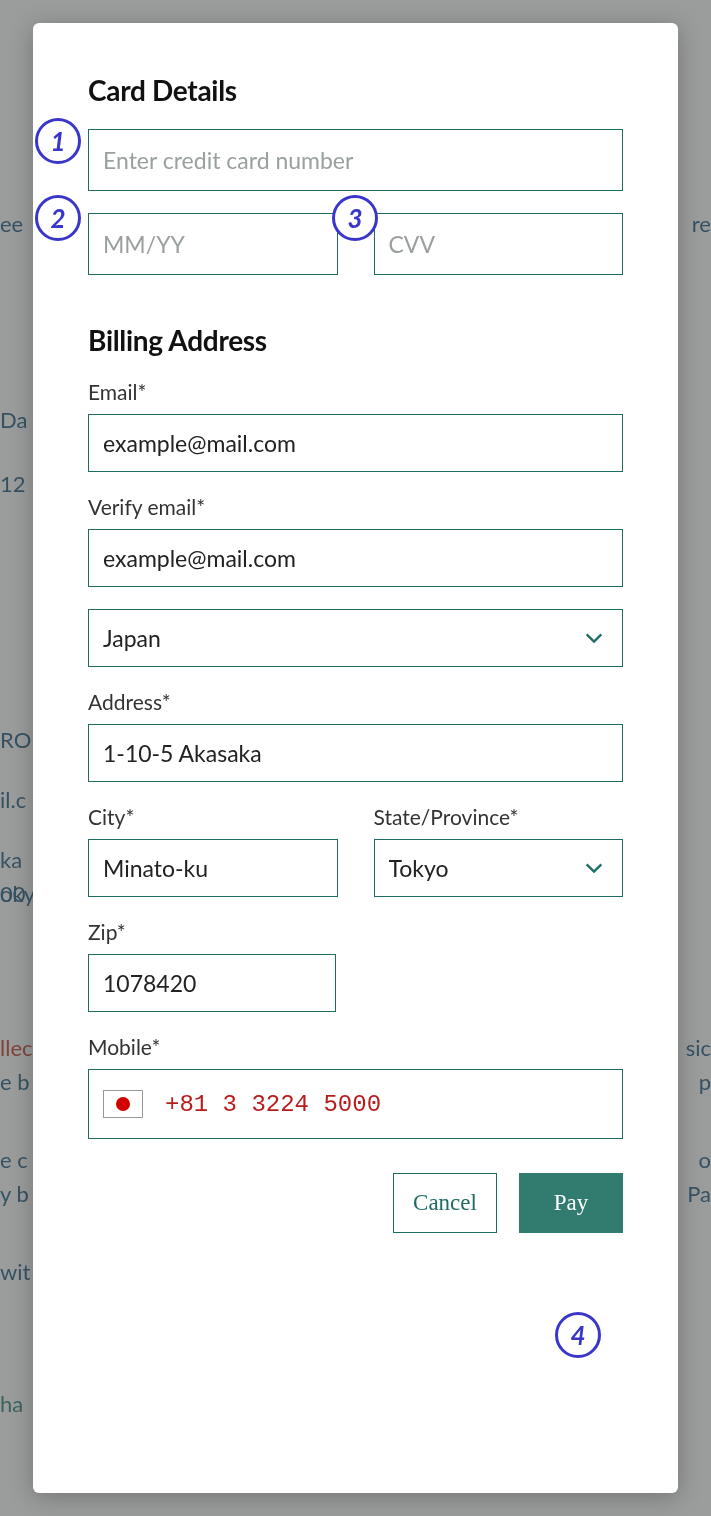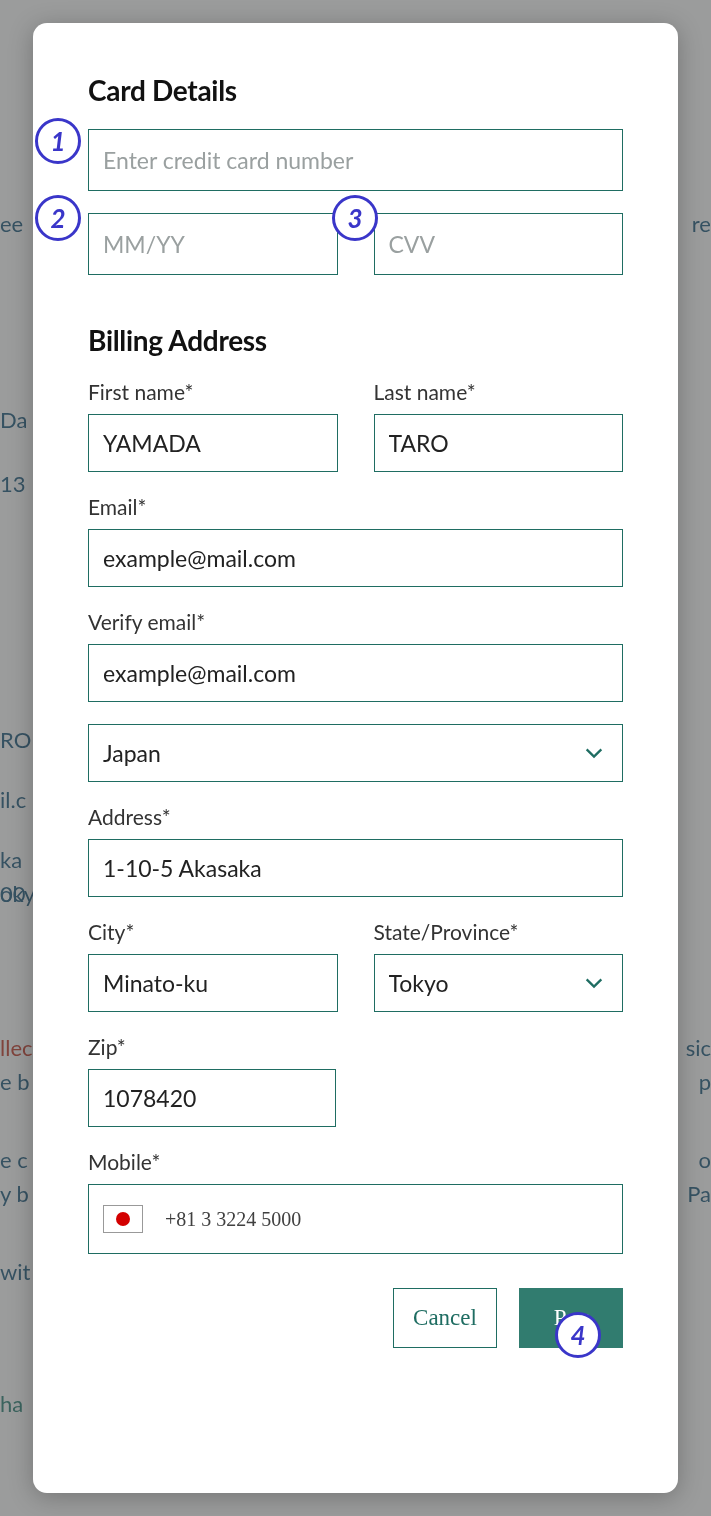--- a/index.html
+++ b/index.html
@@ -11,21 +11,21 @@
   .bg .txt { position:absolute; color:#0c4a6e; font-size:22px; }
   .bg .red { color:#b02a1a; }
   .bg .teal { color:#187064; font-weight:400; }
 
   .backdrop { position:absolute; inset:0; background:rgba(90,90,90,0.55); }
 
   .modal {
     position:absolute;
     left:33px; top:23px; width:645px; height:1470px;
     background:#fff;
-    border-radius:14px;
+    border-radius:6px;
     box-shadow:0 4px 24px rgba(0,0,0,.25);
     padding:50px 55px 40px 55px;
   }
 
   h2 { font-size:28px; font-weight:700; color:#111; margin-bottom:22px; letter-spacing:-.3px;}
   .sect2 { margin-top:48px; }
 
   .row { display:flex; gap:36px; }
   .field { flex:1; margin-bottom:22px; }
   .field.half { flex:1; }
@@ -53,21 +53,21 @@
 
   .phone {
     display:flex; align-items:center; height:70px;
     border:1px solid #1f6d62; padding:0 14px; gap:22px;
   }
   .flag {
     width:40px; height:28px; border:1px solid #999; background:#fff;
     display:flex; align-items:center; justify-content:center;
   }
   .flag .dot { width:14px; height:14px; border-radius:50%; background:#d30000; }
-  .phone-num { font-size:20px; color:#404040; flex:1; border:none; outline:none; font-family:Liberation Serif, serif;}
+  .phone-num { font-size:24px; color:#b91c1c; flex:1; border:none; outline:none; font-family:Liberation Mono, monospace;}
 
   .actions { display:flex; justify-content:flex-end; gap:22px; margin-top:34px;}
   .btn { height:60px; min-width:104px; font-size:23px; font-family:Liberation Serif, serif; cursor:pointer;}
   .btn-cancel { background:#fff; border:1.5px solid #1f6d62; color:#1f6d62; font-weight:500;}
   .btn-pay { background:#317c6f; border:none; color:#fff; font-weight:500; padding:0 26px;}
 
   
   .anno {
     position:absolute; width:46px; height:46px; border:3px solid #3a36c9;
     border-radius:50%; background:#fff;
@@ -77,21 +77,21 @@
     z-index:50;
   }
 </style>
 </head>
 <body>
 
 <div class="bg">
   <span class="txt" style="left:0;top:210px">ee</span>
   <span class="txt" style="right:0;top:210px">re</span>
   <span class="txt" style="left:0;top:406px">Da</span>
-  <span class="txt" style="left:0;top:470px">13</span>
+  <span class="txt" style="left:0;top:470px">12</span>
   <span class="txt" style="left:0;top:726px">RO</span>
   <span class="txt" style="left:0;top:786px">il.c</span>
   <span class="txt" style="left:0;top:846px">ka</span>
   <span class="txt" style="left:0;top:880px">oky</span>
   <span class="txt" style="left:0;top:880px">00</span>
   <span class="txt red" style="left:0;top:1034px">llec</span>
   <span class="txt" style="left:0;top:1068px">e b</span>
   <span class="txt" style="right:0;top:1034px">sic</span>
   <span class="txt" style="right:0;top:1068px">p</span>
   <span class="txt" style="left:0;top:1146px">e c</span>
@@ -110,30 +110,20 @@
 
   <input class="input tall card-num" type="text" placeholder="Enter credit card number" style="">
 
   <div class="row" style="margin-bottom:0">
     <input class="input tall" type="text" placeholder="MM/YY" style="">
     <input class="input tall" type="text" placeholder="CVV" style="">
   </div>
 
   <h2 class="sect2">Billing Address</h2>
 
-  <div class="row">
-    <div class="field half">
-      <span class="label">First name*</span>
-      <input class="input" type="text" value="YAMADA" style="">
-    </div>
-    <div class="field half">
-      <span class="label">Last name*</span>
-      <input class="input" type="text" value="TARO" style="">
-    </div>
-  </div>
 
   <div class="field">
     <span class="label">Email*</span>
     <input class="input" type="text" value="example@mail.com" style="">
   </div>
 
   <div class="field">
     <span class="label">Verify email*</span>
     <input class="input" type="text" value="example@mail.com" style="">
   </div>

